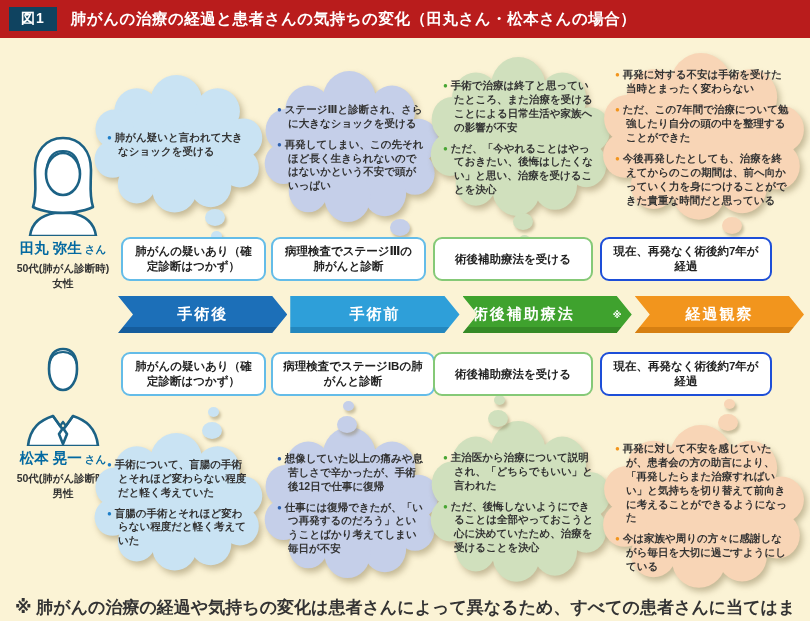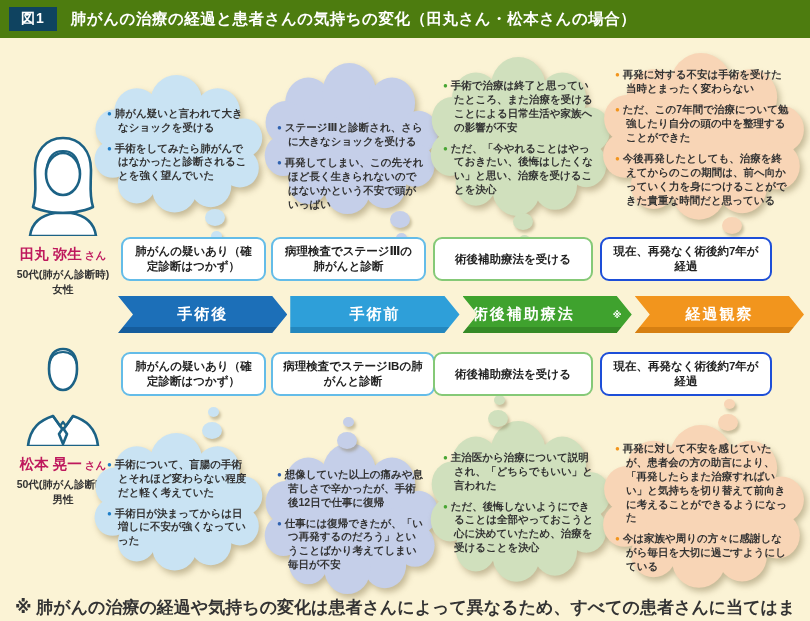--- a/index.html
+++ b/index.html
@@ -1,32 +1,32 @@
 <!DOCTYPE html>
 <html lang="ja"><head>
 <meta charset="utf-8">
 <style>
   * { margin:0; padding:0; box-sizing:border-box; }
   body { font-family:"Liberation Sans","DejaVu Sans",sans-serif; background:#fff; }
   .page { width:810px; height:621px; position:relative; overflow:hidden; background:#FBF3D5; }
 
   
   .titlebar { position:absolute; top:0; left:0; width:810px; height:38px;
-    background:#4d7c0f; display:flex; align-items:center; }
+    background:#b91c1c; display:flex; align-items:center; }
   .fig-badge { background:#0F4360; color:#fff; font-weight:bold; font-size:14px;
     padding:3px 12px; margin-left:9px; letter-spacing:1px; }
   .fig-title { color:#fff; font-weight:bold; font-size:15.5px; margin-left:14px; letter-spacing:0.5px; }
 
   
   .board { position:absolute; top:38px; left:0; width:810px; height:583px; }
 
   
   .patient { position:absolute; width:104px; text-align:center; }
   .patient svg { display:block; margin:0 auto; }
-  .p-name { color:#be185d; font-weight:bold; font-size:14.5px; margin-top:9px; white-space:nowrap; }
+  .p-name { color:#0369a1; font-weight:bold; font-size:14.5px; margin-top:3px; white-space:nowrap; }
   .p-name .hono { font-size:10.5px; margin-left:3px; }
   .p-meta { color:#333; font-size:10.5px; font-weight:bold; line-height:1.45; margin-top:3px; }
 
   
   .cloud { position:absolute; display:flex; align-items:center; justify-content:center; }
   .cloud-bg { position:absolute; inset:0; width:100%; height:100%;
     filter:drop-shadow(3px 4px 3px rgba(130,115,75,.45)); }
   .c-blue  .cloud-bg { fill:#C9E3F3; }
   .c-peri  .cloud-bg { fill:#C5CFE9; }
   .c-green .cloud-bg { fill:#D0E0BD; }
@@ -144,25 +144,24 @@
     </div>
 
     <div class="cloud cloud-top c-blue" style="left:92px; top:36px; width:172px; height:142px; --tx:113px;">
       <svg class="cloud-bg" viewBox="0 0 200 160" preserveAspectRatio="none">
           <use href="#cloudShape"></use>
         </svg>
       <span class="tail tail-a"></span>
       <span class="tail tail-b"></span>
       <ul class="cloud-list">
         <li>肺がん疑いと言われて大きなショックを受ける</li>
-        <li>手術をしてみたら肺がんではなかったと診断されることを強く望んでいた</li>
-      </ul>
-    </div>
-
-    <div class="cloud cloud-top c-peri" style="left:262px; top:24px; width:178px; height:156px;align-items:flex-end; --tx:128px;">
+      </ul>
+    </div>
+
+    <div class="cloud cloud-top c-peri" style="left:262px; top:32px; width:178px; height:156px; --tx:128px;">
       <svg class="cloud-bg" viewBox="0 0 200 160" preserveAspectRatio="none">
           <use href="#cloudShape"></use>
         </svg>
       <span class="tail tail-a"></span>
       <span class="tail tail-b"></span>
       <ul class="cloud-list">
         <li>ステージⅢと診断され、さらに大きなショックを受ける</li>
         <li>再発してしまい、この先それほど長く生きられないのではないかという不安で頭がいっぱい</li>
       </ul>
     </div>
@@ -219,25 +218,25 @@
     <div class="sbox sb-orange" style="left:600px; top:314px; width:172px;">現在、再発なく術後約7年が経過</div>
 
     <div class="cloud cloud-bot c-blue" style="left:92px; top:394px; width:172px; height:142px; --tx:110px;">
       <svg class="cloud-bg" viewBox="0 0 200 160" preserveAspectRatio="none">
           <use href="#cloudShape"></use>
         </svg>
       <span class="tail tail-a"></span>
       <span class="tail tail-b"></span>
       <ul class="cloud-list">
         <li>手術について、盲腸の手術とそれほど変わらない程度だと軽く考えていた</li>
-        <li>手術日が決まってからは日増しに不安が強くなっていった</li>
-      </ul>
-    </div>
-
-    <div class="cloud cloud-bot c-peri" style="left:262px; top:404px; width:178px; height:156px; --tx:75px;">
+        <li>盲腸の手術とそれほど変わらない程度だと軽く考えていた</li>
+      </ul>
+    </div>
+
+    <div class="cloud cloud-bot c-peri" style="left:262px; top:388px; width:178px; height:156px; --tx:75px;">
       <svg class="cloud-bg" viewBox="0 0 200 160" preserveAspectRatio="none">
           <use href="#cloudShape"></use>
         </svg>
       <span class="tail tail-a"></span>
       <span class="tail tail-b"></span>
       <ul class="cloud-list">
         <li>想像していた以上の痛みや息苦しさで辛かったが、手術後12日で仕事に復帰</li>
         <li>仕事には復帰できたが、「いつ再発するのだろう」ということばかり考えてしまい毎日が不安</li>
       </ul>
     </div>

